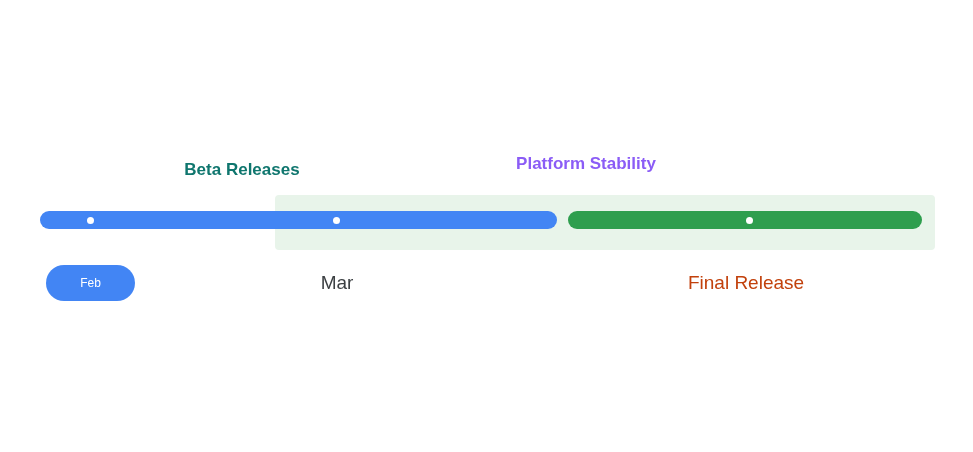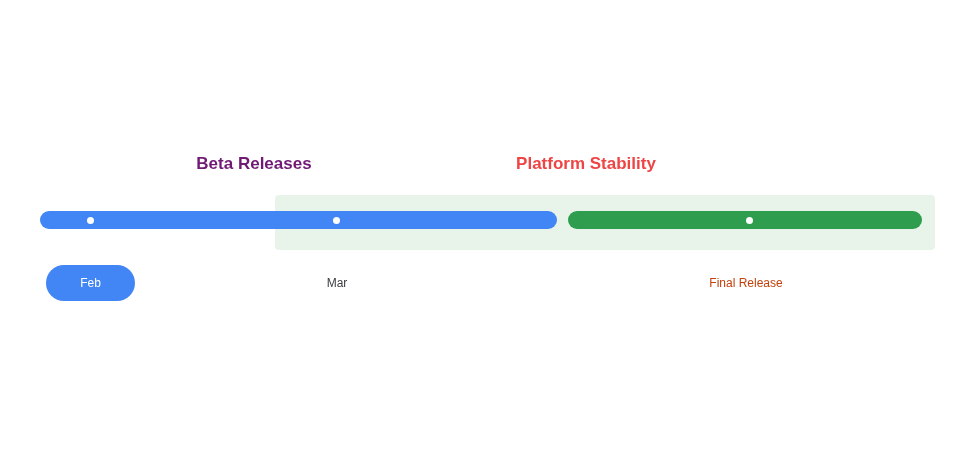--- a/index.html
+++ b/index.html
@@ -70,33 +70,34 @@
   .phase-label {
     position: absolute;
     top: 152px;
     font-size: 17px;
     font-weight: bold;
     line-height: 24px;
     white-space: nowrap;
     transform: translateX(-50%);
   }
   .phase-label-beta {
-    left: 254px;
-    color: #701a75;
+    left: 242px;
+    color: #0f766e;
+    margin-top: 6px;
   }
   .phase-label-stability {
     left: 586px;
-    color: #ef4444;
+    color: #8b5cf6;
   }
 
   
   .tick-label {
     position: absolute;
     top: 271px;
-    font-size: 12px;
+    font-size: 19px;
     line-height: 24px;
     white-space: nowrap;
     transform: translateX(-50%);
   }
   .tick-label-mar {
     left: 337px;
     color: #3c4043;
   }
   .tick-label-final {
     left: 746px;

